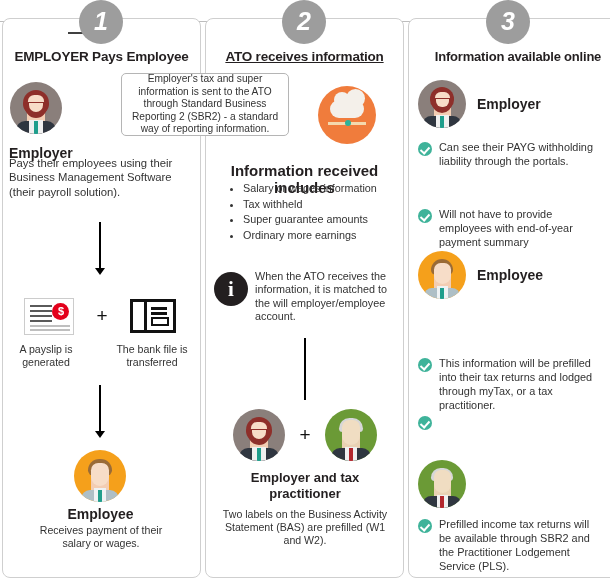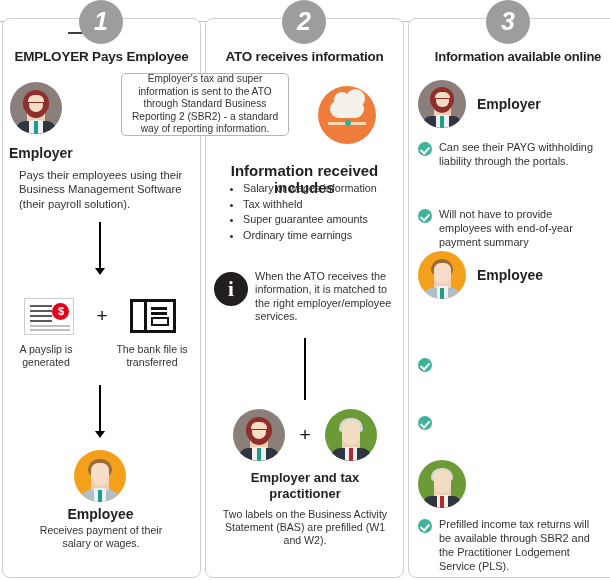--- a/index.html
+++ b/index.html
@@ -35,21 +35,21 @@
   .panel {
     position: absolute;
     top: 18px;
     bottom: 2px;
     border: 1px solid #cfcfcf;
     border-radius: 8px;
     background: #ffffff;
     overflow: hidden;
   }
   #panel1 { left: 2px;   width: 199px; }
-  #panel2 { left: 205px; width: 199px; }
+  #panel2 { left: 205px; width: 199px; text-decoration: underline; }
   #panel3 { left: 408px; width: 220px; }
 
   .panel-title {
     text-align: center;
     font-weight: bold;
     font-size: 13.5px;
     color: #231f20;
     margin-top: 30px;
     letter-spacing: -0.2px;
   }
@@ -68,21 +68,21 @@
     border: 1px solid #b5b5b5;
     border-radius: 5px;
     background: #fff;
     display: flex; align-items: center; justify-content: center;
     padding: 3px 6px;
     z-index: 4;
   }
   .callout p { margin: 0; text-align: center; font-size: 10.2px; line-height: 1.22; color: #333; }
 
   #c1-employer-label { position: absolute; left: 9px; top: 145px; font-weight: bold; font-size: 14px; }
-  #c1-employer-desc  { position: absolute; left: 9px; top: 168px; width: 178px; margin-left: 10px; }
+  #c1-employer-desc  { position: absolute; left: 9px; top: 156px; width: 178px; }
 
   .vline { position: absolute; background: #000; width: 1.5px; }
   .vdown-arrow {
     position: absolute;
     width: 0; height: 0;
     border-left: 5px solid transparent;
     border-right: 5px solid transparent;
     border-top: 7px solid #000;
   }
 
@@ -257,25 +257,25 @@
       <div class="cloud-dot"></div>
     </div>
   </div>
 
   <div id="c2-includes-title" style="left:205px;">Information received includes</div>
 
   <ul id="c2-list" style="left:228px;">
     <li>Salary or wages information</li>
     <li>Tax withheld</li>
     <li>Super guarantee amounts</li>
-    <li>Ordinary time earnings</li>
+    <li>Ordinary more earnings</li>
   </ul>
 
   <div class="info-icon">i</div>
-  <div id="c2-info-text">When the ATO receives the information, it is matched to the right employer/employee services.</div>
+  <div id="c2-info-text">When the ATO receives the information, it is matched to the will employer/employee account.</div>
 
   <div class="vline" style="left:304px;top:338px;height:62px;"></div>
 
   <div class="c2-pair" style="display:flex;align-items:center;justify-content:center;gap:14px;">
     <div style="position:relative;width:52px;height:52px;border-radius:50%;background:#8a7f7b;overflow:hidden;flex:none;">
       <div style="position:absolute;left:17px;top:26px;width:18px;height:16px;background:#f3cdb3;"></div>
       <div style="position:absolute;left:13px;top:8px;width:26px;height:25px;border-radius:13px 13px 11px 11px;background:#8e2f2a;"></div>
       <div style="position:absolute;left:18px;top:13px;width:16px;height:21px;border-radius:7px 7px 9px 9px;background:#f7ddc8;"></div>
       <div style="position:absolute;left:15px;top:20px;width:22px;height:16px;border-radius:0 0 11px 11px;background:#8e2f2a;"></div>
       <div style="position:absolute;left:19px;top:21px;width:14px;height:9px;border-radius:0 0 7px 7px;background:#f7ddc8;"></div>
@@ -331,20 +331,21 @@
       <div style="position:absolute;left:16px;top:12px;width:17px;height:21px;border-radius:7px 7px 9px 9px;background:#f7ddc8;"></div>
       <div style="position:absolute;left:6px;top:37px;width:36px;height:14px;border-radius:8px 8px 0 0;background:#aebfc6;"></div>
       <div style="position:absolute;left:19px;top:35px;width:11px;height:16px;background:#eef2f4;"></div>
       <div style="position:absolute;left:22px;top:37px;width:4px;height:14px;background:#1f9e8c;"></div>
     </div>
     <span class="role-name">Employee</span>
   </div>
 
   <div class="check-item" style="left:418px;top:357px;">
     <span class="check-icon"></span>
+    <span class="check-text">This information will be prefilled into their tax returns and lodged through myTax, or a tax practitioner.</span>
   </div>
   <div class="check-item" style="left:418px;top:415px;">
     <span class="check-icon"></span>
   </div>
 
   <div class="role-row" style="left:418px;top:460px;">
     <div style="position:relative;width:48px;height:48px;border-radius:50%;background:#6b9a36;overflow:hidden;flex:none;">
       <div style="position:absolute;left:16px;top:24px;width:17px;height:15px;background:#e9d2b4;"></div>
       <div style="position:absolute;left:13px;top:8px;width:22px;height:13px;border-radius:11px 11px 4px 4px;background:#d7d7d7;"></div>
       <div style="position:absolute;left:16px;top:10px;width:17px;height:23px;border-radius:7px 7px 9px 9px;background:#f0ddc2;"></div>

